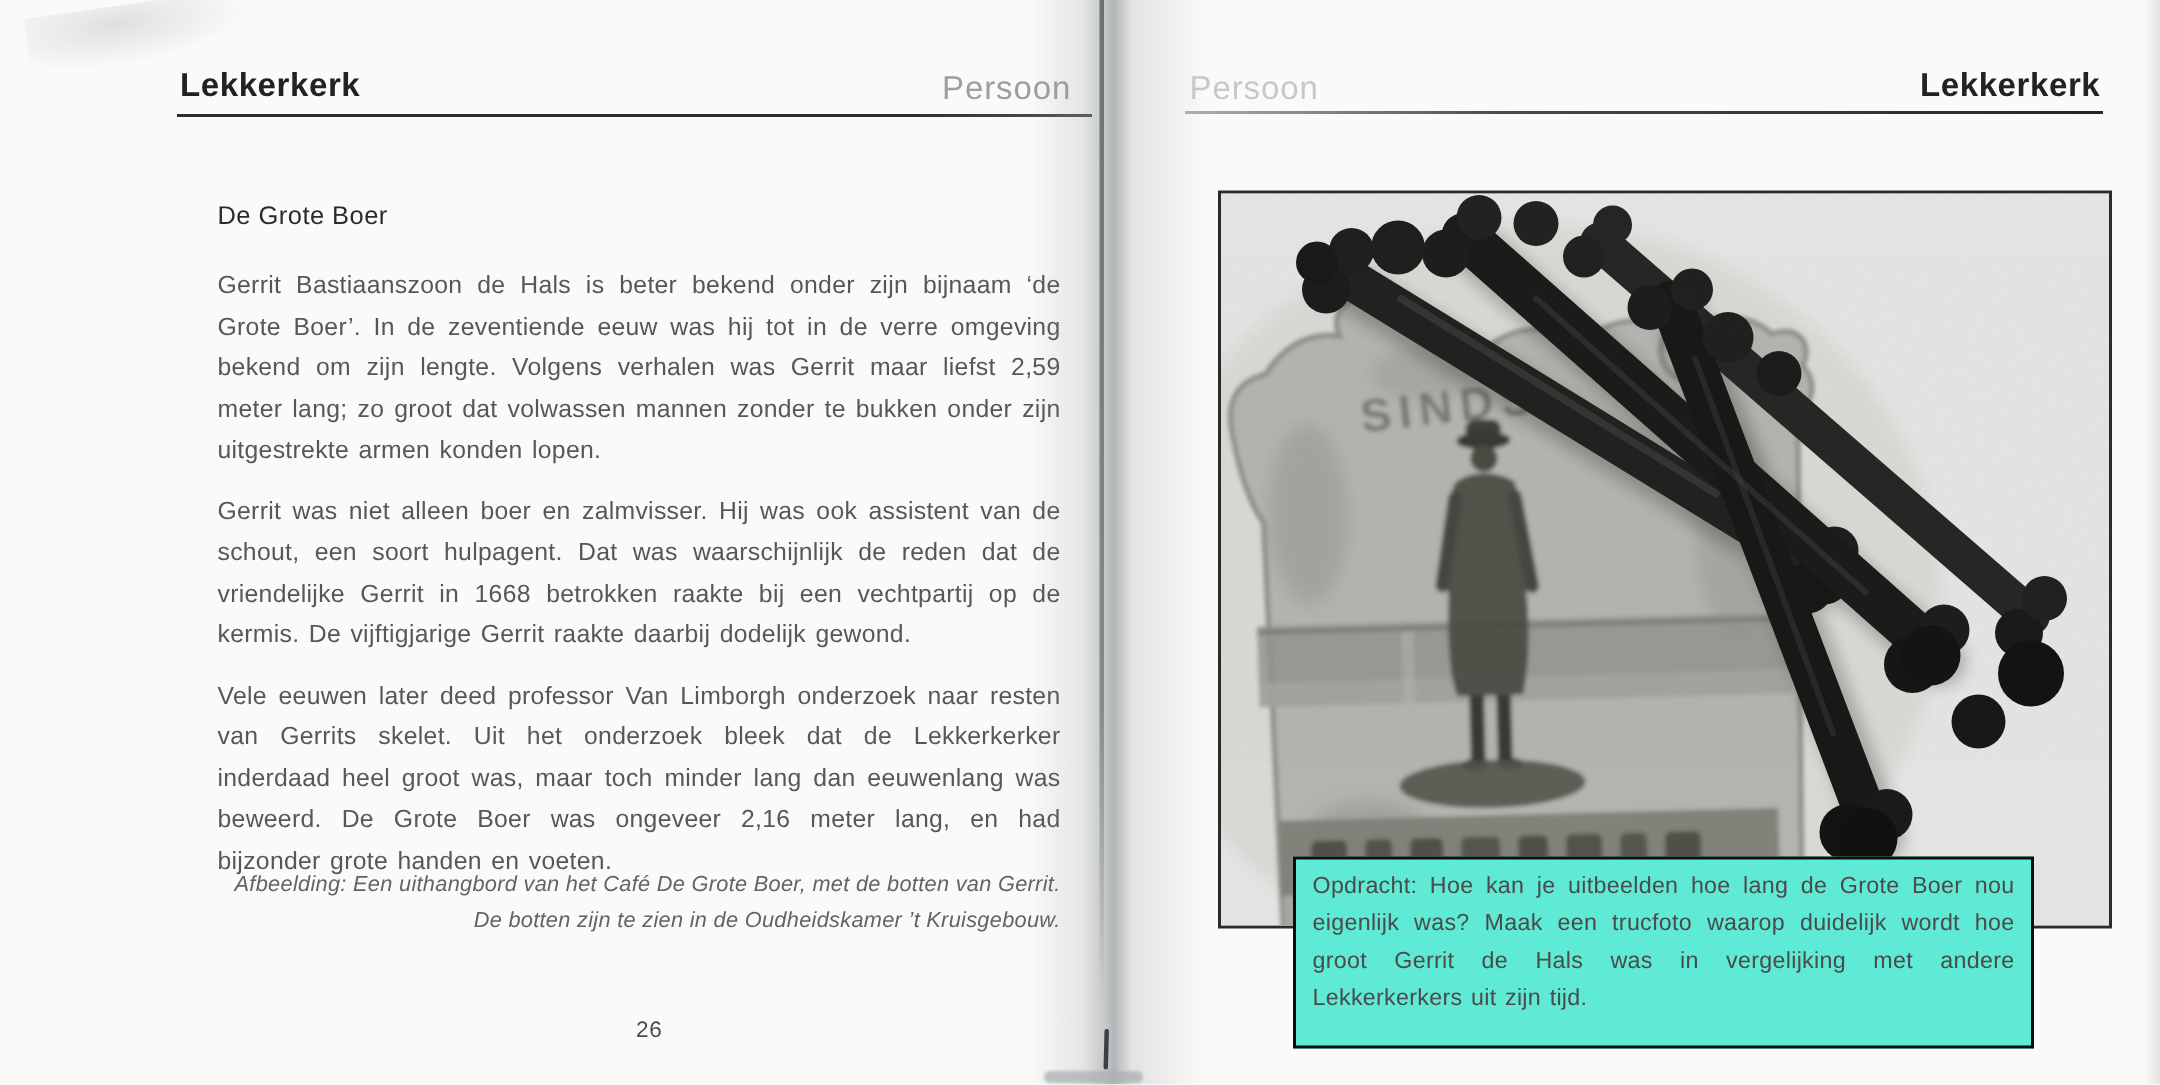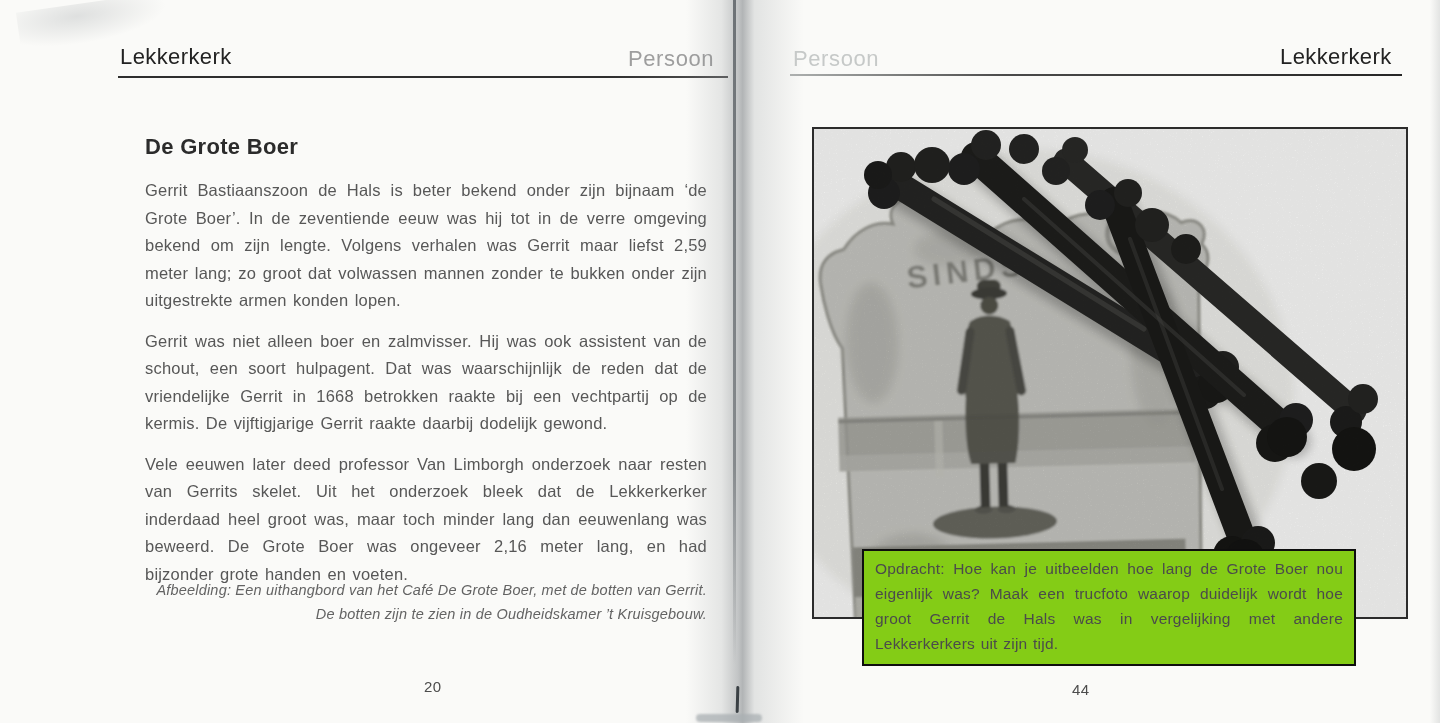--- a/index.html
+++ b/index.html
@@ -3,25 +3,25 @@
 <meta charset="utf-8">
 <style>
   html,body{margin:0;padding:0;}
   body{
     width:1440px;height:723px;position:relative;overflow:hidden;
     background:#fafaf8;
     font-family:"Liberation Sans","DejaVu Sans",sans-serif;
   }
   .abs{position:absolute;}
   
-  .hdr-place{font-size:22px;font-weight:normal;color:#222;letter-spacing:.4px;}
+  .hdr-place{font-size:22px;font-weight:bold;color:#222;letter-spacing:.4px;}
   .hdr-section{font-size:22px;font-weight:bold;letter-spacing:.6px;}
   .rule{height:2px;background:#343434;}
   
-  .article-title{font-size:22px;font-weight:bold;color:#2b2b2b;letter-spacing:.3px;}
+  .article-title{font-size:17px;font-weight:normal;color:#2b2b2b;letter-spacing:.3px;}
   .body-copy{width:562px;color:#575757;}
   .body-copy p{
     margin:0 0 13px 0;font-size:16.5px;line-height:27.5px;
     text-align:justify;letter-spacing:.2px;word-spacing:1.5px;
   }
   .caption{width:562px;text-align:right;font-style:italic;font-size:14.5px;
     line-height:24px;color:#636363;letter-spacing:.2px;}
   .pagenum{font-size:15px;color:#4c4c4c;letter-spacing:.5px;}
   
   .gutter{
@@ -54,23 +54,23 @@
   .edge-shade-right{
     right:0;top:0;width:10px;height:723px;
     background:linear-gradient(270deg,rgba(120,126,130,.18),rgba(120,126,130,0));
   }
   
   .figure-frame{
     left:812px;top:127px;width:592px;height:488px;
     border:2px solid #2b2b2b;background:#fdfdfc;
   }
   .task-box{
-    left:862px;top:549px;width:468px;
-    background:#84cc16;border:2px solid #0e0e0e;
-    padding:5px 11px 8px 11px;
+    left:862px;top:571px;width:468px;
+    background:#5eead4;border:2px solid #0e0e0e;
+    padding:5px 11px 19px 11px;
     font-size:15.5px;line-height:25px;color:#4b4b4b;
     text-align:justify;letter-spacing:.2px;word-spacing:1.2px;
     z-index:5;
   }
 </style>
 </head>
 <body>
 
 <div class="abs" style="left:0;top:0;width:720px;height:723px;">
   <div class="abs corner-smudge"></div>
@@ -84,21 +84,21 @@
     <p>Gerrit Bastiaanszoon de Hals is beter bekend onder zijn bijnaam ‘de Grote Boer’. In de zeventiende eeuw was hij tot in de verre omgeving bekend om zijn lengte. Volgens verhalen was Gerrit maar liefst 2,59 meter lang; zo groot dat volwassen mannen zonder te bukken onder zijn uitgestrekte armen konden lopen.</p>
     <p>Gerrit was niet alleen boer en zalmvisser. Hij was ook assistent van de schout, een soort hulpagent. Dat was waarschijnlijk de reden dat de vriendelijke Gerrit in 1668 betrokken raakte bij een vechtpartij op de kermis. De vijftigjarige Gerrit raakte daarbij dodelijk gewond.</p>
     <p>Vele eeuwen later deed professor Van Limborgh onderzoek naar resten van Gerrits skelet. Uit het onderzoek bleek dat de Lekkerkerker inderdaad heel groot was, maar toch minder lang dan eeuwenlang was beweerd. De Grote Boer was ongeveer 2,16 meter lang, en had bijzonder grote handen en voeten.</p>
   </div>
 
   <div class="abs caption" style="left:145px;top:578px;">
     <div>Afbeelding: Een uithangbord van het Café De Grote Boer, met de botten van Gerrit.</div>
     <div>De botten zijn te zien in de Oudheidskamer ’t Kruisgebouw.</div>
   </div>
 
-  <div class="abs pagenum" style="left:424px;top:678px;">20</div>
+  <div class="abs pagenum" style="left:424px;top:678px;">26</div>
 </div>
 
 <div class="abs gutter"></div>
 <div class="abs fold-line"></div>
 <div class="abs fold-tick"></div>
 <div class="abs fold-smudge"></div>
 <div class="abs edge-shade-right"></div>
 
 <div class="abs" style="left:760px;top:0;width:680px;height:723px;">
   <div class="abs hdr-section" style="left:33px;top:46px;color:#c6c9c8;font-weight:400;">Persoon</div>

